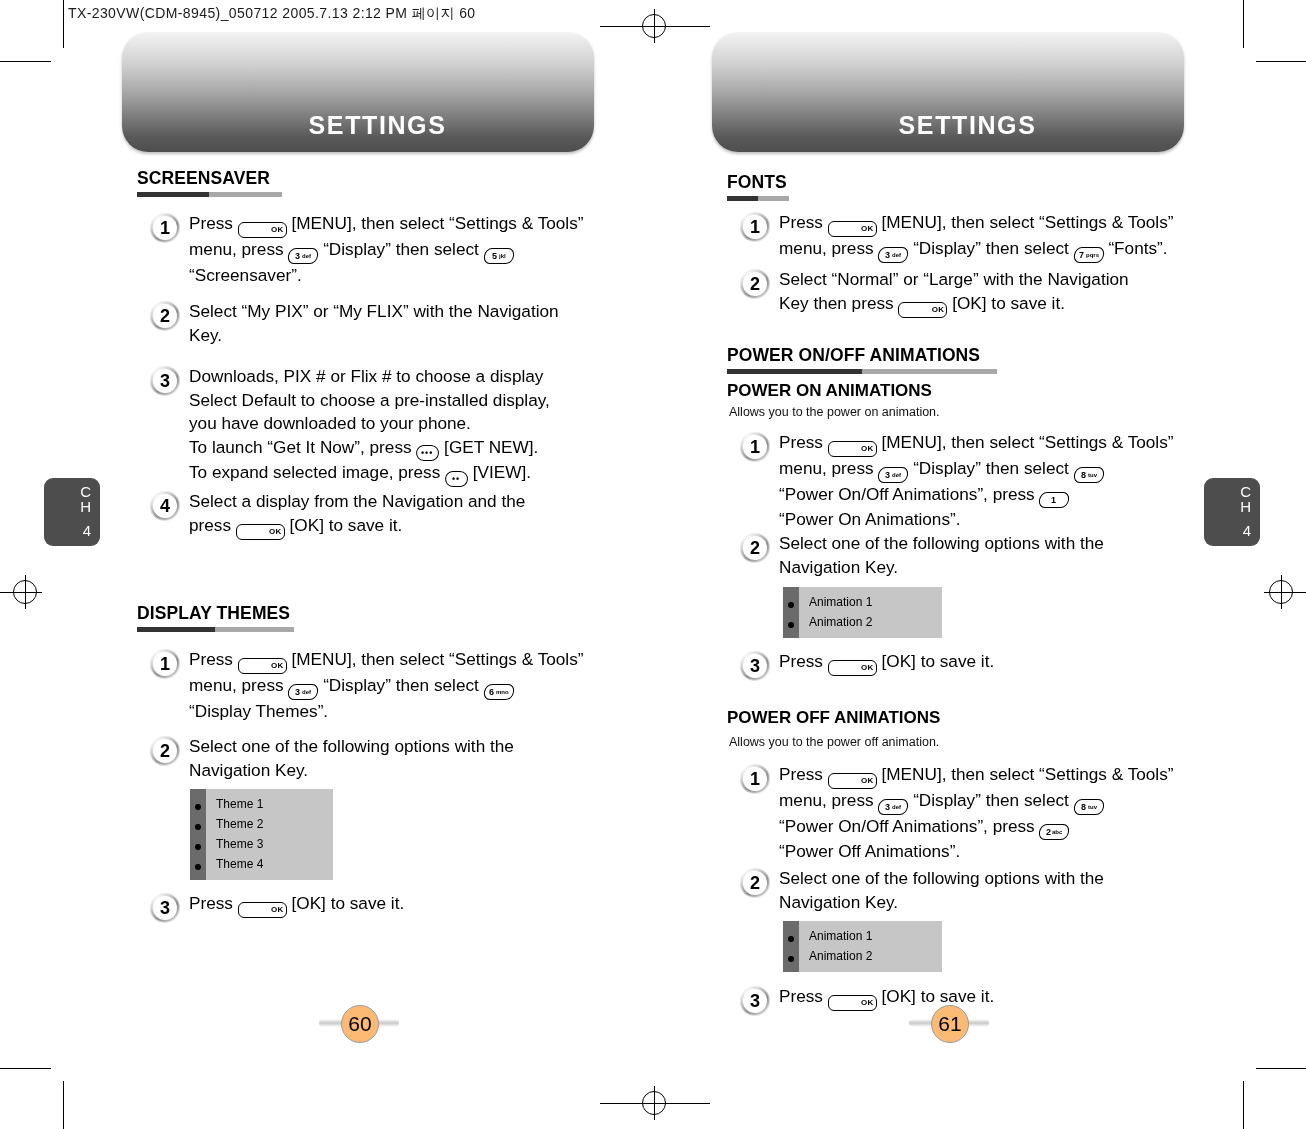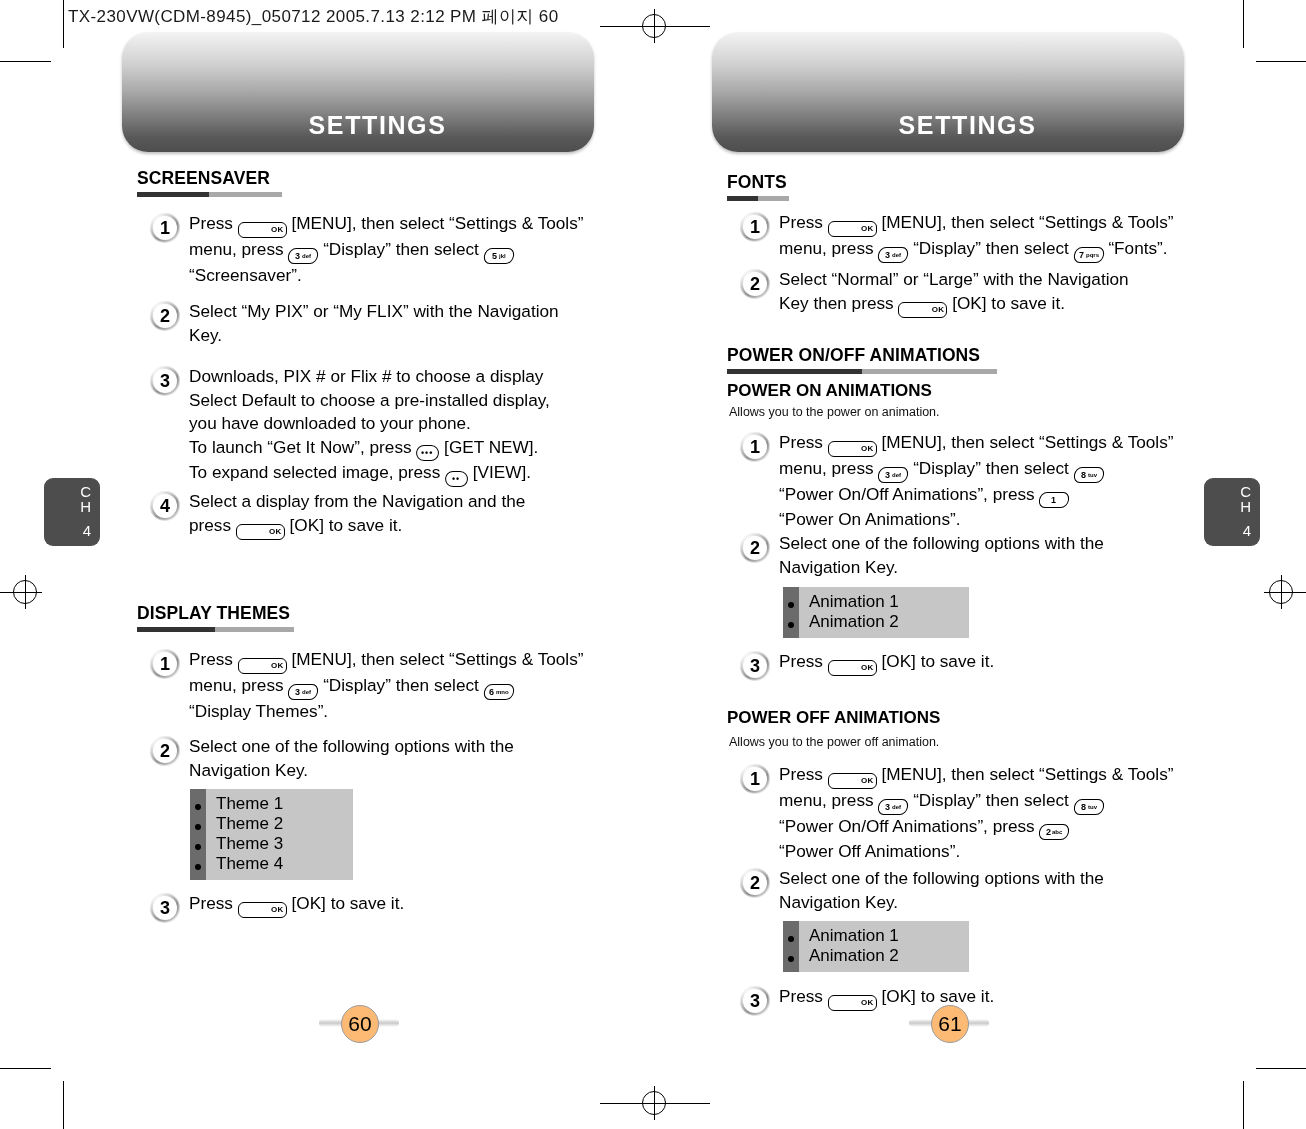--- a/index.html
+++ b/index.html
@@ -17,21 +17,21 @@
   .cropline{position:absolute;background:#000;}
   .reg{position:absolute;width:34px;height:34px;}
   .reg:before,.reg:after{content:"";position:absolute;background:#000;}
   .reg:before{left:50%;top:0;width:1px;height:34px;margin-left:-0.5px;}
   .reg:after{top:50%;left:0;height:1px;width:34px;margin-top:-0.5px;}
   .reg i{position:absolute;left:5px;top:5px;width:22px;height:22px;border:1px solid #000;border-radius:50%;}
 
   
   .fileinfo{
     position:absolute;left:68px;top:5px;
-    font-size:17px;letter-spacing:0.4px;
+    font-size:14px;letter-spacing:0.4px;
     color:#1a1a1a;white-space:nowrap;
     font-family:"Liberation Sans", sans-serif;
   }
 
   
   .banner{
     position:absolute;height:120px;
     border-radius:26px;
     background:linear-gradient(to bottom,#f4f4f4 0%,#e6e6e6 10%,#cfcfcf 28%,#a8a8a8 50%,#7a7a7a 72%,#585858 88%,#4e4e4e 100%);
     box-shadow:0 2px 3px rgba(0,0,0,0.25);
@@ -129,21 +129,21 @@
   }
   .optbox .gutter i{
     display:block;width:6px;height:6px;border-radius:50%;background:#000;
   }
   .optbox .items{
     background:#c6c6c6;
     padding:5px 0 6px 0;
     box-sizing:border-box;
   }
   .optbox .items div{
-    font-size:17px;line-height:20px;color:#000;
+    font-size:12px;line-height:20px;color:#000;
     padding:0 70px 0 10px;white-space:nowrap;
   }
 
   
   .pagenum{
     position:absolute;width:36px;height:36px;
   }
   .pagenum .circ{
     position:absolute;left:0;top:0;width:36px;height:36px;
     border-radius:50%;border:1.5px solid #9a9a9a;background:#fdba74;

